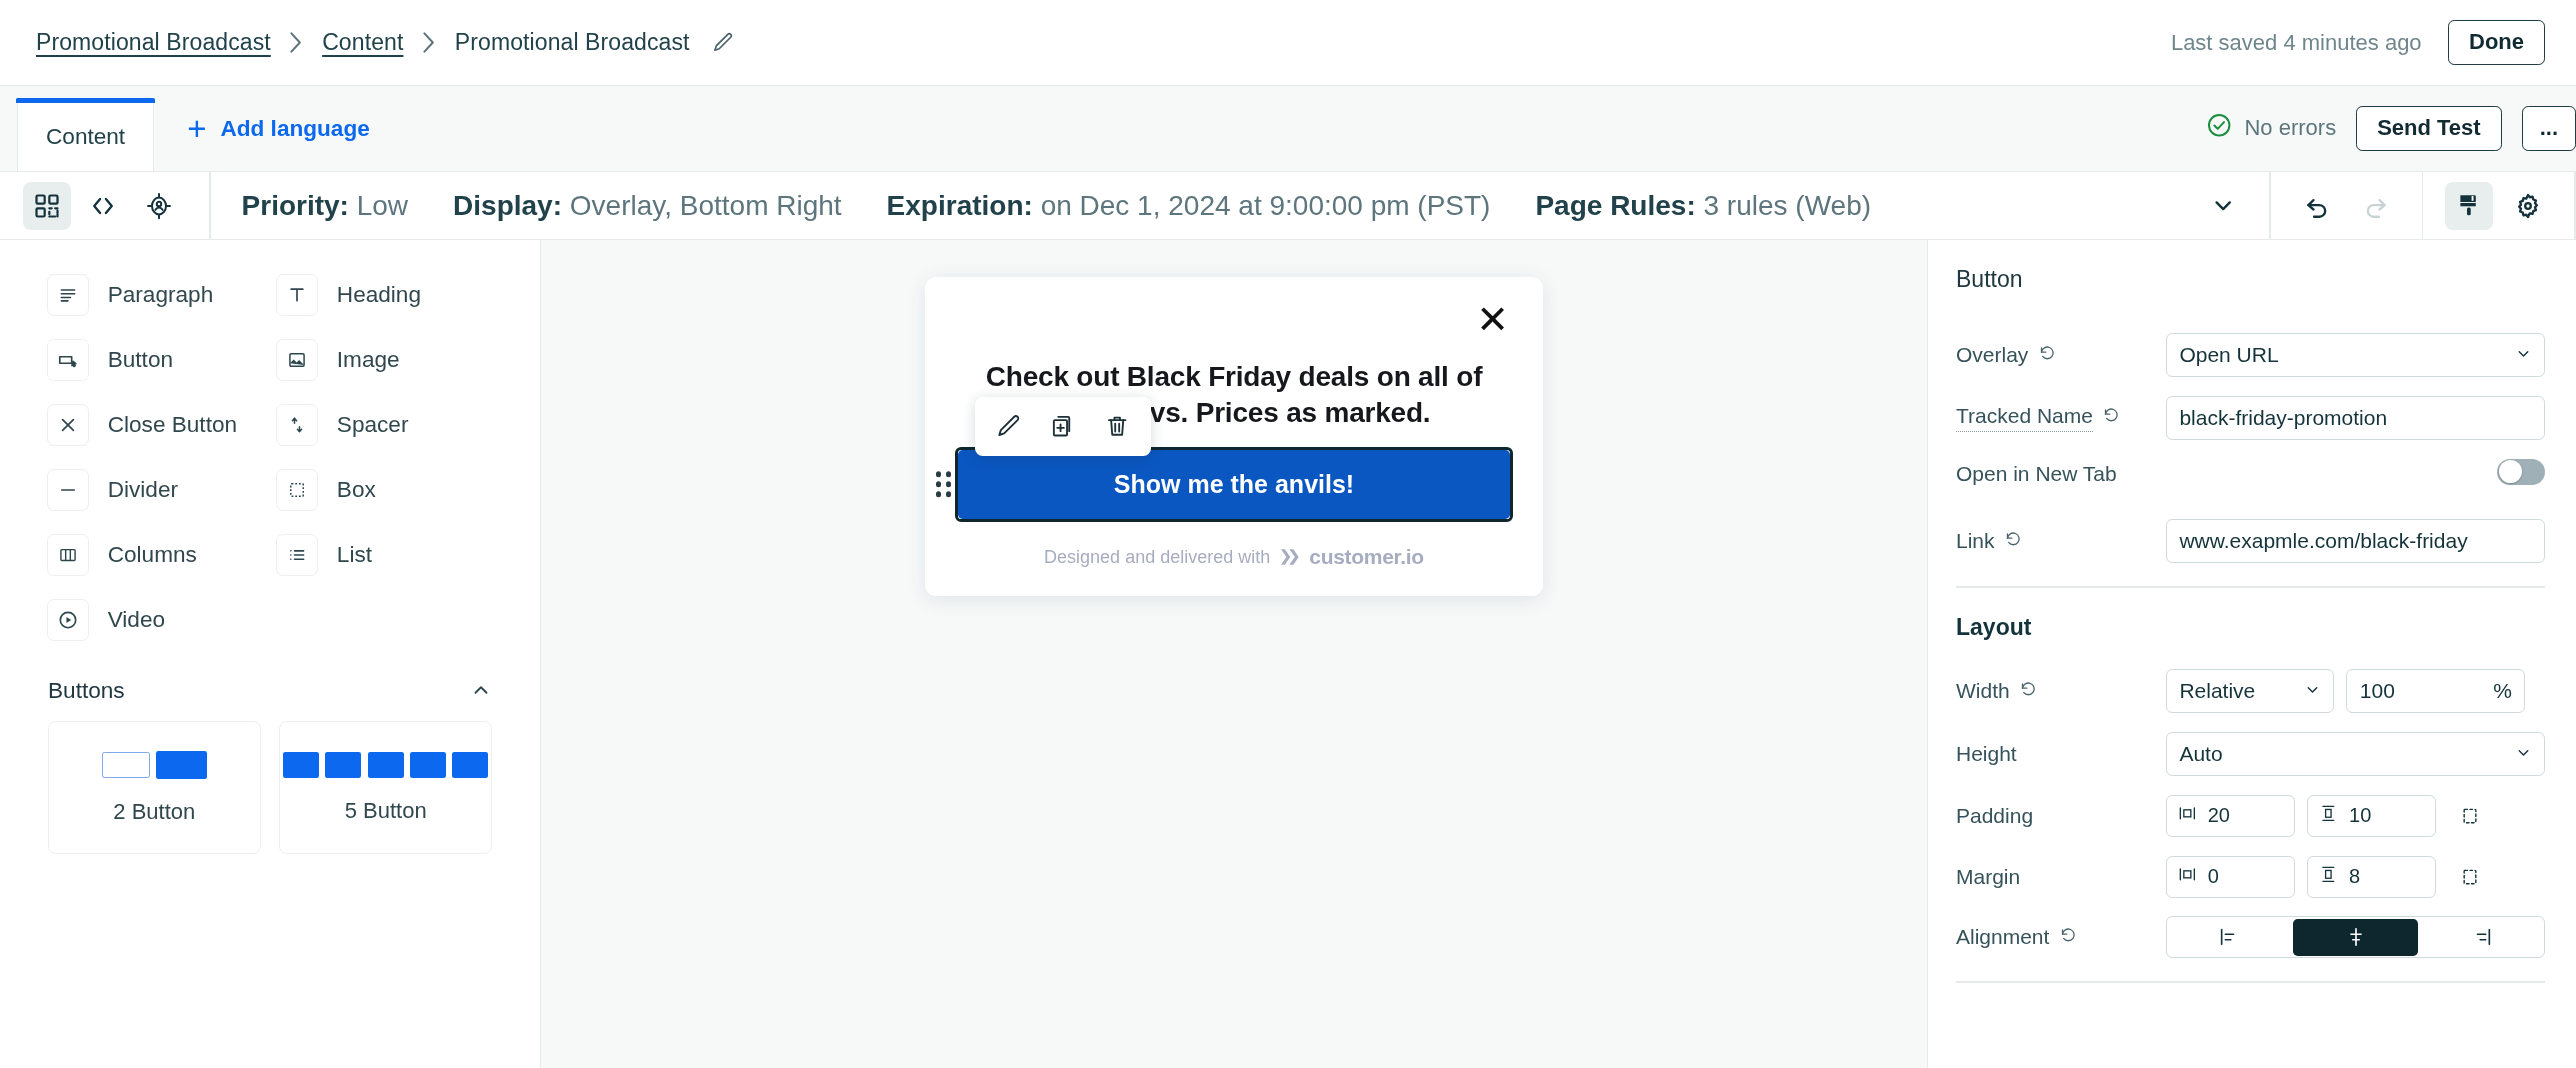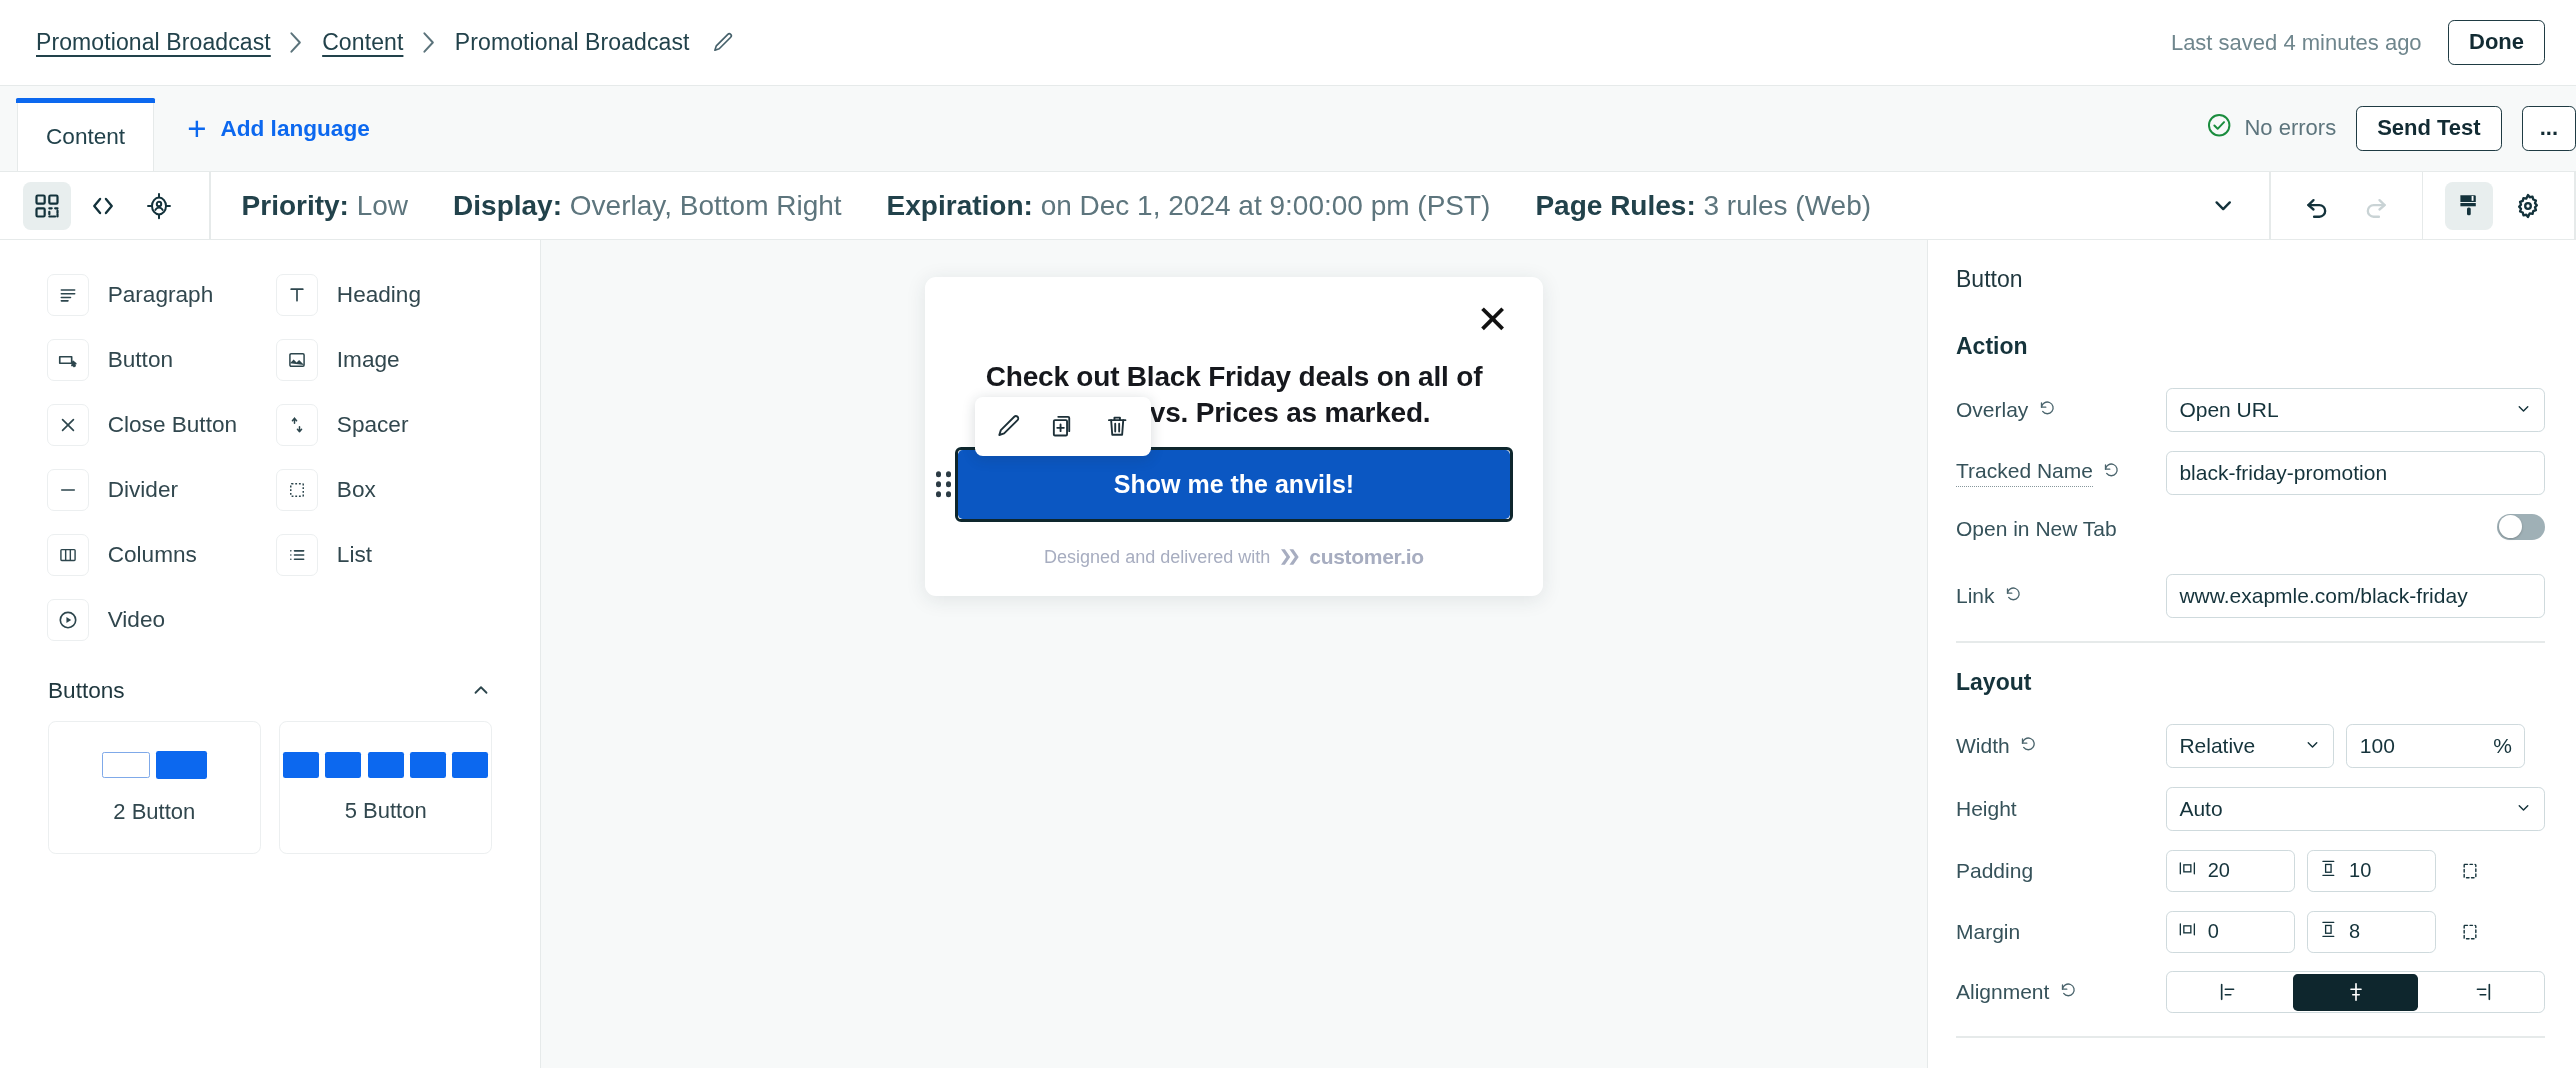--- a/index.html
+++ b/index.html
@@ -557,21 +557,20 @@
             </svg>
             <span class="cio-name">customer.io</span>
           </span>
         </div>
       </div>
     </div>
 
     <div class="right-panel">
       <div class="rp-title">Button</div>
 
-      <div class="rp-section">Action</div>
 
       <div class="rp-row">
         <div class="rp-label">
           <span class="txt">Overlay</span>
           <span>
             <svg width="18.7" height="18.7" viewBox="0 0 24 24" fill="none" stroke="#4a646c" stroke-width="1.7" stroke-linecap="round" stroke-linejoin="round">
               <path d="M4.5 10.5A7.5 7.5 0 1 1 6 16"></path>
                 <path d="M4.5 5v5.5H10"></path>
             </svg>
           </span>

